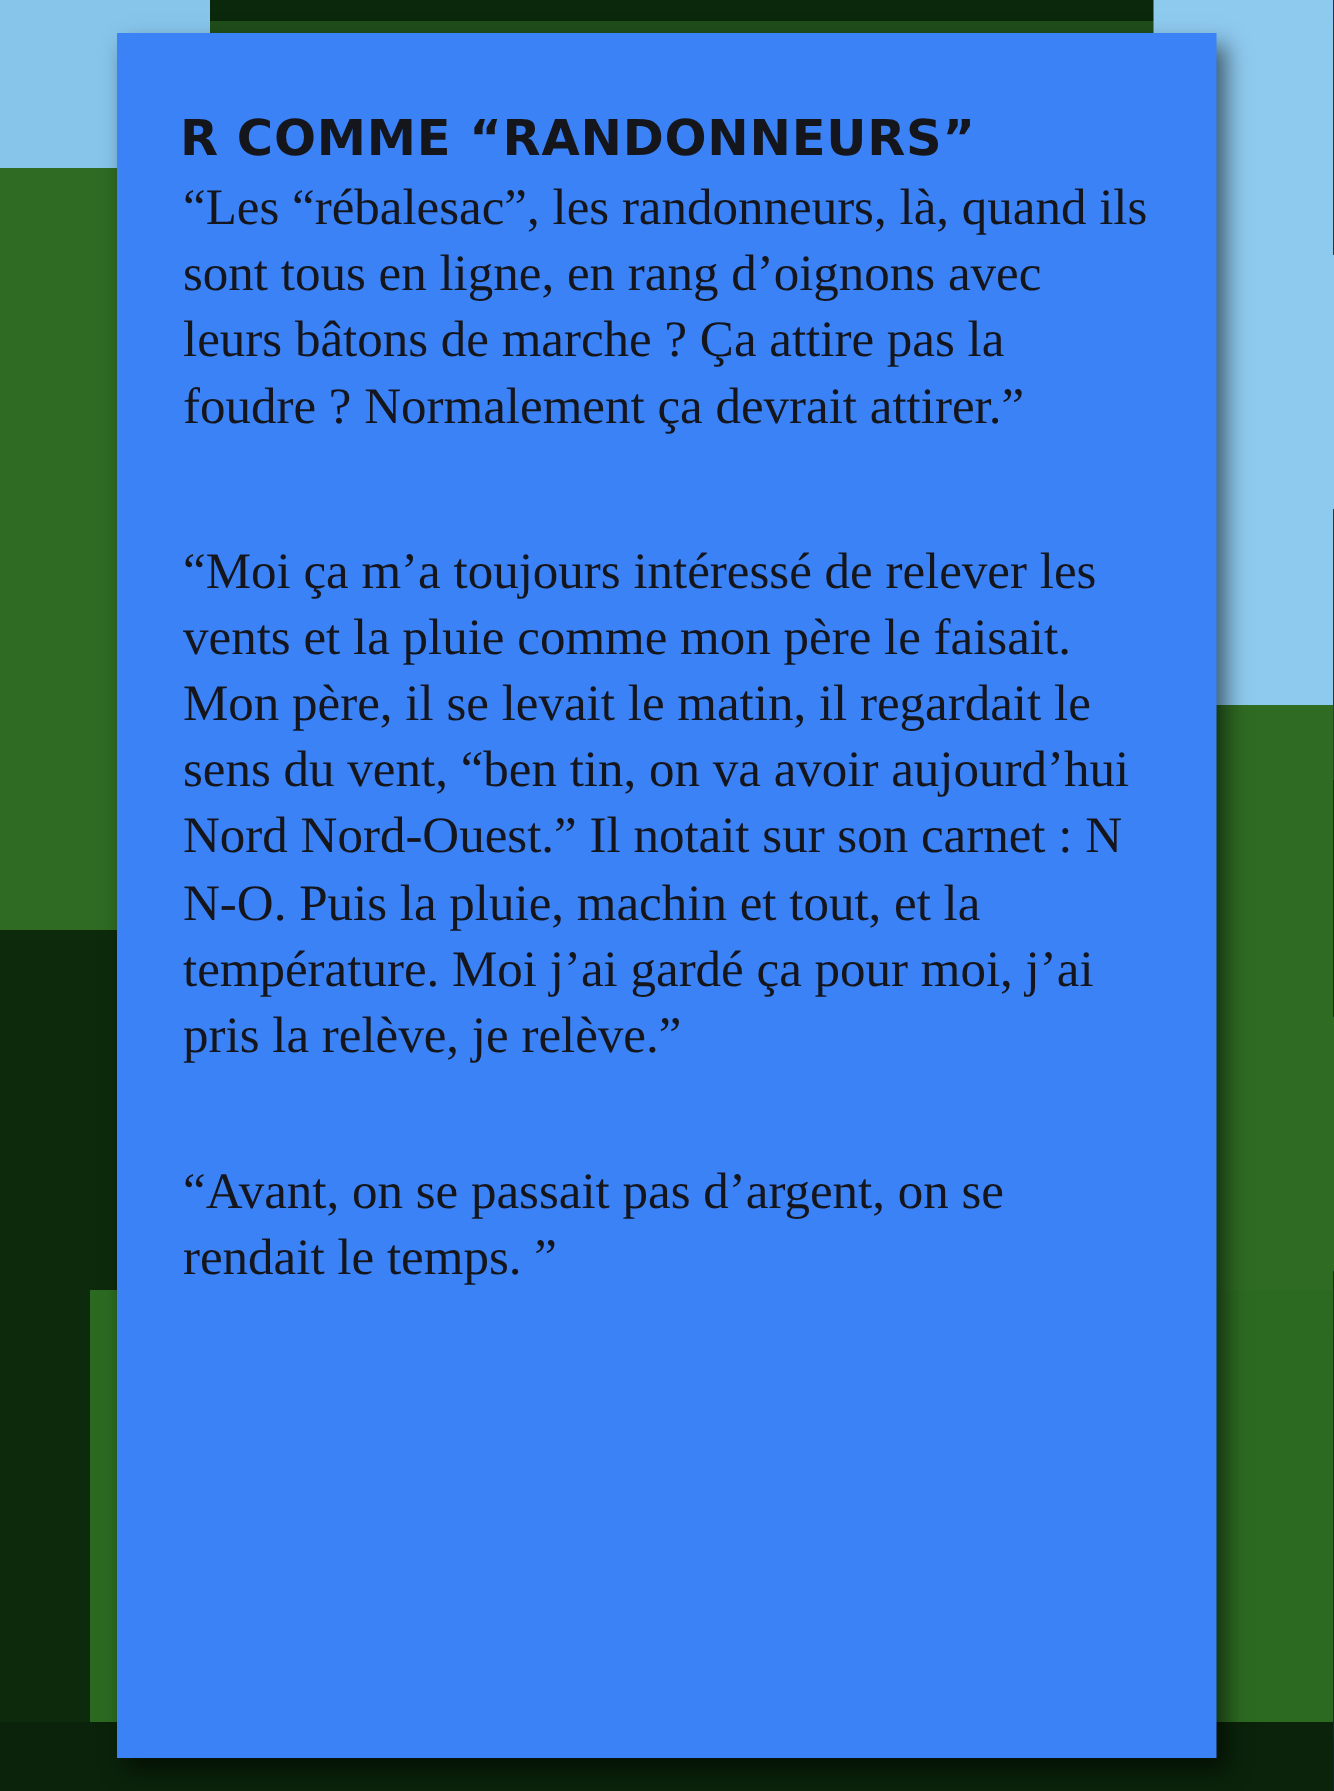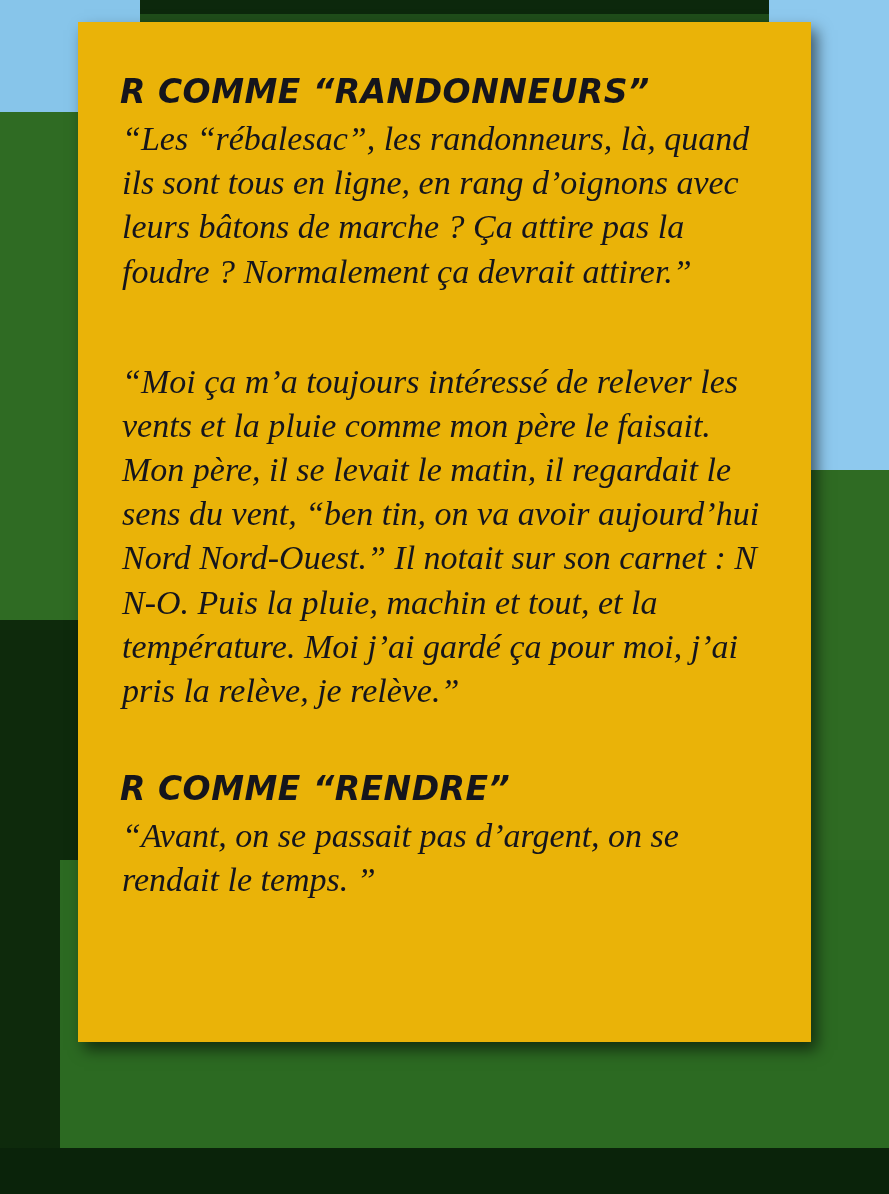--- a/index.html
+++ b/index.html
@@ -89,25 +89,24 @@
     width: 829px; height: 300px;
     background: #2c6a22;
   }
 
   
   .placard {
     position: absolute;
     left: 78px;
     top: 22px;
     width: 733px;
-    height: 1020px;
-    background: #eab308;
+    height: 1150px;
+    background: #3b82f6;
     box-shadow: 6px 8px 14px rgba(0,0,0,0.55);
     overflow: hidden;
-    font-style: italic;
   }
   .placard-inner {
     padding: 52px 44px 30px 42px;
     box-sizing: border-box;
     height: 100%;
   }
 
   .entry { margin-bottom: 18px; }
   .entry:last-child { margin-bottom: 0; }
 
@@ -160,20 +159,19 @@
 
       <div class="gap-lg"></div>
 
       <div class="entry">
         <p class="entry-body">“Moi ça m’a toujours intéressé de relever les vents et la pluie comme mon père le faisait. Mon père, il se levait le matin, il regardait le sens du vent, “ben tin, on va avoir aujourd’hui Nord Nord-Ouest.” Il notait sur son carnet : N N-O. Puis la pluie, machin et tout, et la température. Moi j’ai gardé ça pour moi, j’ai pris la relève, je relève.”</p>
       </div>
 
       <div class="gap-md"></div>
 
       <div class="entry">
-        <h2 class="entry-title">R COMME “RENDRE”</h2>
         <p class="entry-body">“Avant, on se passait pas d’argent, on se rendait le temps. ”</p>
       </div>
 
     </div>
   </div>
 
 </div>
 
 </body></html>

